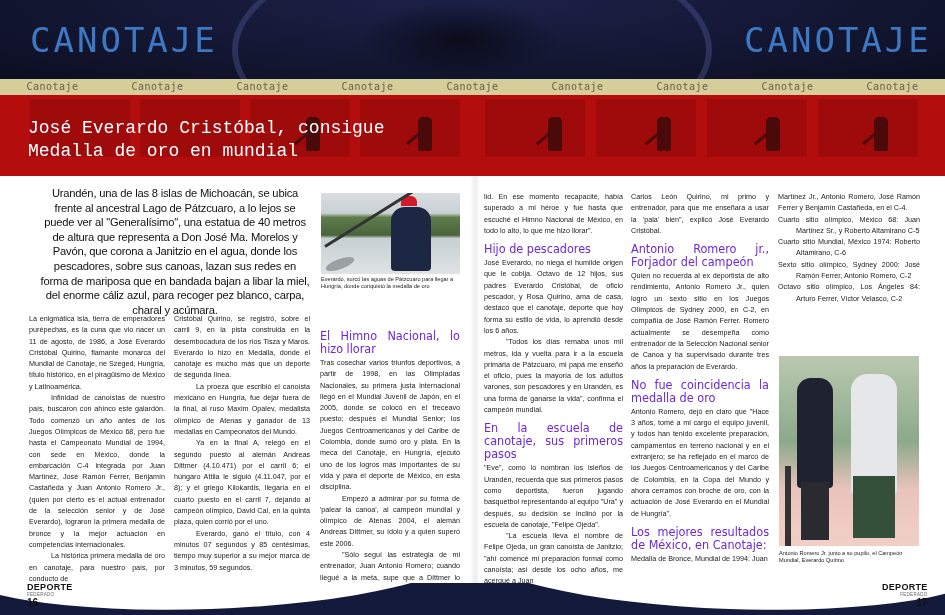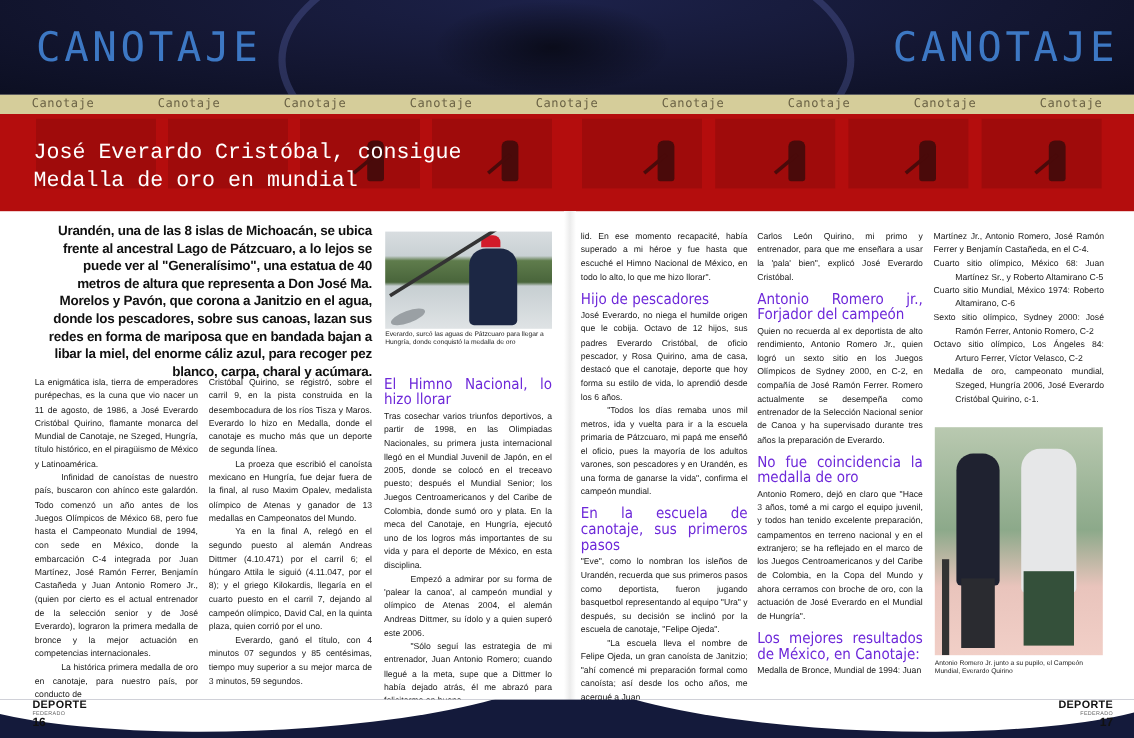--- a/index.html
+++ b/index.html
@@ -12,21 +12,21 @@
   .section-title{position:absolute;top:20px;font-family:"DejaVu Sans Mono",monospace;font-size:34px;letter-spacing:3px;color:#3d78c4;font-weight:normal}
   .section-title.left{left:30px}
   .section-title.right{left:744px}
   .band{position:absolute;left:0;top:79px;width:945px;height:16px;background:#d5cd9a;display:flex}
   .band span{flex:1;text-align:center;font-family:"DejaVu Sans Mono",monospace;font-size:10px;color:#6a6245;line-height:16px;letter-spacing:.5px}
   .redbar{position:absolute;left:0;top:95px;width:945px;height:81px;background:#b40d0d;overflow:hidden}
   .redbar .frame{position:absolute;top:4px;height:58px;background:rgba(120,10,10,.35)}
   .redbar .fig{position:absolute;width:14px;height:34px;background:#4a0a0a;border-radius:5px 5px 2px 2px;top:22px}
   .redbar .fig::after{content:"";position:absolute;left:-14px;top:18px;width:24px;height:3px;background:#4a0a0a;transform:rotate(-40deg)}
   .headline{position:absolute;left:28px;top:117px;color:#fff;font-family:Liberation Mono, monospace;font-size:18px;line-height:23px}
-  .lead{position:absolute;left:40px;top:186px;width:270px;font-weight:bold;font-size:11.2px;line-height:14.6px;text-align:right;letter-spacing:-.2px}
+  .lead{position:absolute;left:40px;top:186px;width:270px;font-weight:normal;font-size:11.2px;line-height:14.6px;text-align:center;letter-spacing:-.2px}
   .photo1{position:absolute;left:321px;top:193px;width:139px;height:81px;background:linear-gradient(#d8dde0 0%,#c9d1d4 25%,#5f7c4c 30%,#49653b 52%,#c7cfd2 56%,#dfe3e5 100%);overflow:hidden}
   .photo1 .man{position:absolute;left:70px;top:14px;width:40px;height:64px;background:#1c2744;border-radius:14px 14px 4px 4px}
   .photo1 .cap{position:absolute;left:80px;top:3px;width:16px;height:10px;background:#d21b2a;border-radius:6px 6px 0 0}
   .photo1 .paddle{position:absolute;left:4px;top:52px;width:118px;height:3px;background:#333;transform:rotate(-32deg);transform-origin:left center}
   .photo1 .blade{position:absolute;left:4px;top:66px;width:30px;height:10px;background:#9aa0a4;border-radius:50%;transform:rotate(-20deg)}
   .cap1{position:absolute;left:321px;top:276px;width:140px;font-size:5.6px;line-height:7px;color:#222}
   .col{position:absolute;font-size:7.2px;line-height:11.3px;color:#1a1a1a;text-align:justify}
   .col p{text-indent:0}
   .col p.ind{text-indent:22px}
   .col h3{font-family:"DejaVu Sans Condensed","DejaVu Sans",sans-serif;font-weight:normal;color:#6d28d9;font-size:12.5px;line-height:13px;margin:6px 0 2px}
@@ -119,21 +119,21 @@
 </div>
 
 <div class="col c2">
   <p>Cristóbal Quirino, se registró, sobre el carril 9, en la pista construida en la desembocadura de los ríos Tisza y Maros. Everardo lo hizo en Medalla, donde el canotaje es mucho más que un deporte de segunda línea.</p>
   <p class="ind">La proeza que escribió el canoísta mexicano en Hungría, fue dejar fuera de la final, al ruso Maxim Opalev, medalista olímpico de Atenas y ganador de 13 medallas en Campeonatos del Mundo.</p>
   <p class="ind">Ya en la final A, relegó en el segundo puesto al alemán Andreas Dittmer (4.10.471) por el carril 6; el húngaro Attila le siguió (4.11.047, por el 8); y el griego Kilokardis, llegaría en el cuarto puesto en el carril 7, dejando al campeón olímpico, David Cal, en la quinta plaza, quien corrió por el uno.</p>
   <p class="ind">Everardo, ganó el título, con 4 minutos 07 segundos y 85 centésimas, tiempo muy superior a su mejor marca de 3 minutos, 59 segundos.</p>
 </div>
 
 <div class="col c3">
-  <h3 style="margin-top:0">El Himno Nacional, lo hizo llorar</h3>
+  <h3 style="margin-top:16px">El Himno Nacional, lo hizo llorar</h3>
   <p>Tras cosechar varios triunfos deportivos, a partir de 1998, en las Olimpiadas Nacionales, su primera justa internacional llegó en el Mundial Juvenil de Japón, en el 2005, donde se colocó en el treceavo puesto; después el Mundial Senior; los Juegos Centroamericanos y del Caribe de Colombia, donde sumó oro y plata. En la meca del Canotaje, en Hungría, ejecutó uno de los logros más importantes de su vida y para el deporte de México, en esta disciplina.</p>
   <p class="ind">Empezó a admirar por su forma de 'palear la canoa', al campeón mundial y olímpico de Atenas 2004, el alemán Andreas Dittmer, su ídolo y a quien superó este 2006.</p>
   <p class="ind">"Sólo seguí las estrategia de mi entrenador, Juan Antonio Romero; cuando llegué a la meta, supe que a Dittmer lo había dejado atrás, él me abrazó para felicitarme en buena</p>
 </div>
 
 <div class="col c4">
   <p>lid. En ese momento recapacité, había superado a mi héroe y fue hasta que escuché el Himno Nacional de México, en todo lo alto, lo que me hizo llorar".</p>
   <h3>Hijo de pescadores</h3>
   <p>José Everardo, no niega el humilde origen que le cobija. Octavo de 12 hijos, sus padres Everardo Cristóbal, de oficio pescador, y Rosa Quirino, ama de casa, destacó que el canotaje, deporte que hoy forma su estilo de vida, lo aprendió desde los 6 años.</p>
   <p class="ind">"Todos los días remaba unos mil metros, ida y vuelta para ir a la escuela primaria de Pátzcuaro, mi papá me enseñó el oficio, pues la mayoría de los adultos varones, son pescadores y en Urandén, es una forma de ganarse la vida", confirma el campeón mundial.</p>
@@ -151,21 +151,20 @@
   <h3>Los mejores resultados de México, en Canotaje:</h3>
   <p>Medalla de Bronce, Mundial de 1994: Juan</p>
 </div>
 
 <div class="col c6">
   <p>Martínez Jr., Antonio Romero, José Ramón Ferrer y Benjamín Castañeda, en el C-4.</p>
   <p class="hang">Cuarto sitio olímpico, México 68: Juan Martínez Sr., y Roberto Altamirano C-5</p>
   <p class="hang">Cuarto sitio Mundial, México 1974: Roberto Altamirano, C-6</p>
   <p class="hang">Sexto sitio olímpico, Sydney 2000: José Ramón Ferrer, Antonio Romero, C-2</p>
   <p class="hang">Octavo sitio olímpico, Los Ángeles 84: Arturo Ferrer, Víctor Velasco, C-2</p>
-  <p class="hang">Medalla de oro, campeonato mundial, Szeged, Hungría 2006, José Everardo Cristóbal Quirino, c-1.</p>
 </div>
 
 <div class="photo2">
   <div class="oar"></div>
   <div class="p1"></div>
   <div class="l1"></div>
   <div class="p2"></div>
   <div class="l2"></div>
 </div>
 <div class="cap2">Antonio Romero Jr. junto a su pupilo, el Campeón Mundial, Everardo Quirino</div>

